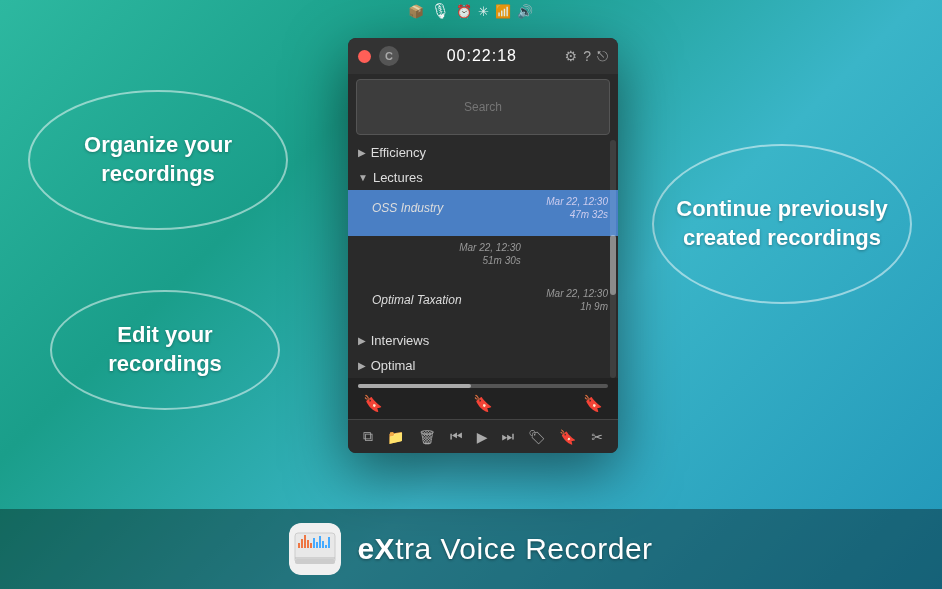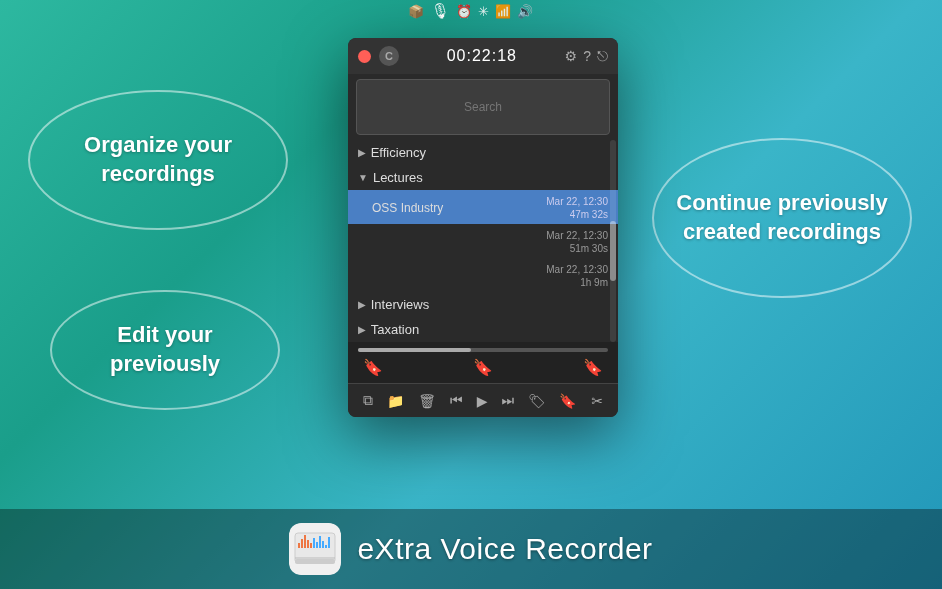--- a/index.html
+++ b/index.html
@@ -67,21 +67,21 @@
 
     .oval-bottom-left {
       left: 50px;
       top: 290px;
       width: 230px;
       height: 120px;
     }
 
     .oval-right {
       right: 30px;
-      top: 138px;
+      top: 144px;
       width: 260px;
       height: 160px;
     }
 
     
     .app-window {
       position: absolute;
       top: 38px;
       left: 348px;
       width: 270px;
@@ -201,25 +201,26 @@
 
     .list-group-header .arrow {
       margin-right: 5px;
       color: #aaa;
       font-size: 10px;
     }
 
     .list-item {
       display: flex;
       align-items: center;
-      justify-content: flex-end;
-      padding: 5px 10px 3px 24px;
+      justify-content: center;
+      padding: 5px 10px 15px 24px;
       color: #ddd;
       font-size: 12px;
       cursor: pointer;
+      font-style: italic;
     }
 
     .list-item.selected {
       background: #4a7fc4;
     }
 
     .list-item .item-name {
       flex: 1;
     }
 
@@ -318,21 +319,21 @@
 
     .app-name {
       color: white;
       font-size: 30px;
       font-weight: 300;
       letter-spacing: 0.5px;
       text-shadow: 0 1px 3px rgba(0,0,0,0.4);
     }
 
     .app-name strong {
-      font-weight: 400;
+      font-weight: 700;
       text-align: right;
     }
   </style>
 </head>
 <body>
 
 <div class="menubar">
   <div class="menubar-icons">
     <span class="menubar-icon">📦</span>
     <span class="menubar-icon" style="color:#fff; font-size:15px;">🎙</span>
@@ -343,21 +344,21 @@
   </div>
 </div>
 
 <div class="oval oval-top-left">
   <span class="oval-text">Organize your
 recordings</span>
 </div>
 
 <div class="oval oval-bottom-left">
   <span class="oval-text">Edit your
-previously</span>
+recordings</span>
 </div>
 
 <div class="oval oval-right">
   <span class="oval-text">Continue
 previously created
 recordings</span>
 </div>
 
 <div class="app-window">
 
@@ -391,31 +392,32 @@
     <div class="list-item selected">
       <span class="item-name">OSS Industry</span>
       <span class="item-meta">Mar 22, 12:30<br>47m 32s</span>
     </div>
 
     <div class="list-item">
       <span class="item-meta">Mar 22, 12:30<br>51m 30s</span>
     </div>
 
     <div class="list-item">
+      <span class="item-name">Optimal Taxation</span>
       <span class="item-meta">Mar 22, 12:30<br>1h 9m</span>
     </div>
 
     <div class="list-group-header">
       <span class="arrow">▶</span>
       <span>Interviews</span>
     </div>
 
     <div class="list-group-header">
       <span class="arrow">▶</span>
-      <span>Taxation</span>
+      <span>Optimal</span>
     </div>
 
     <div class="list-scrollbar">
       <div class="list-scrollbar-thumb"></div>
     </div>
   </div>
 
   <div class="waveform-section">
     <div class="progress-bar">
       <div class="progress-fill"></div>

